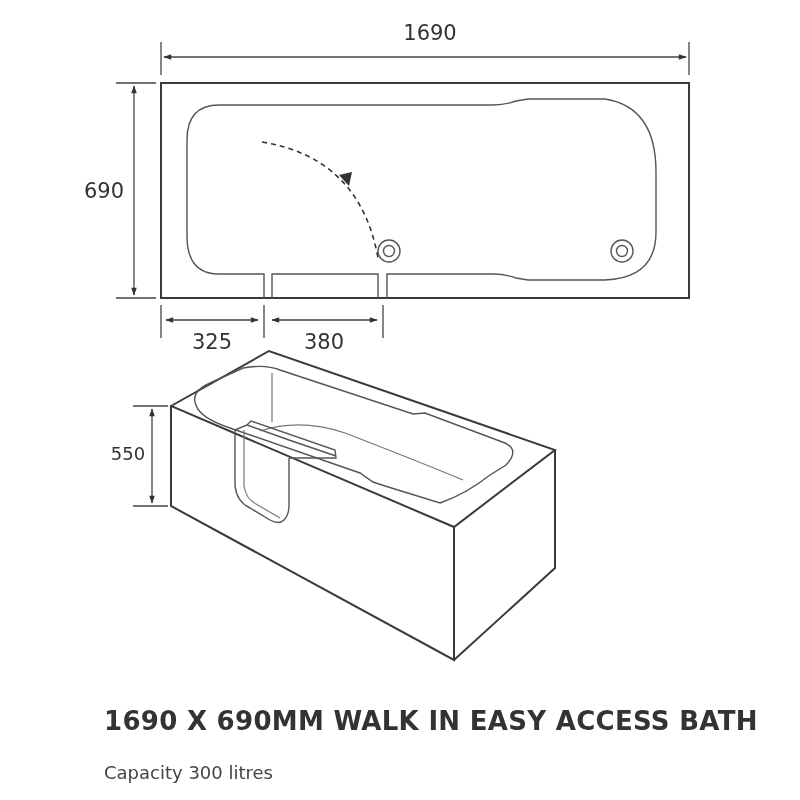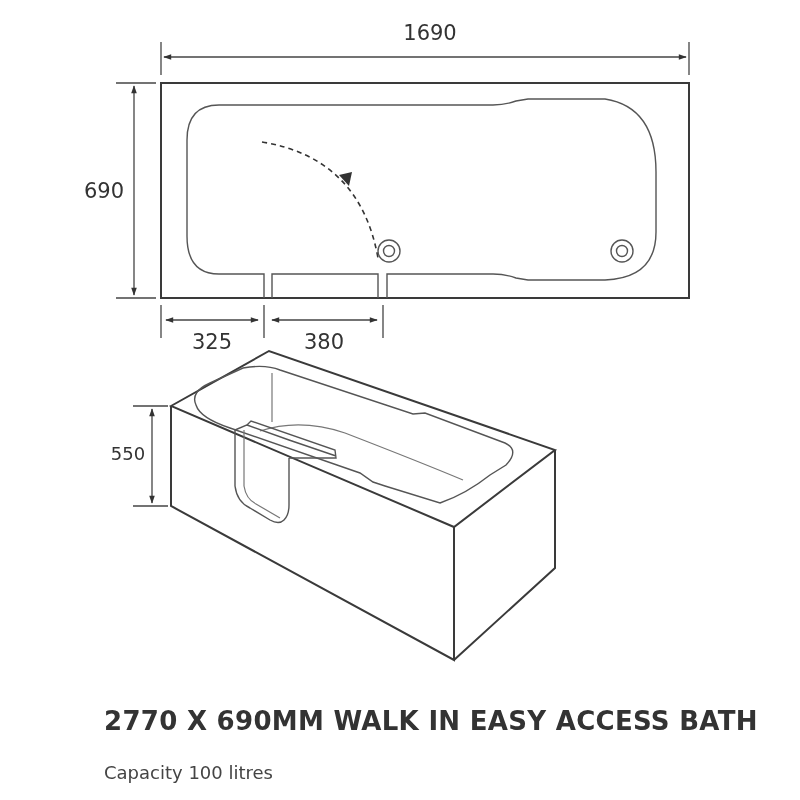--- a/index.html
+++ b/index.html
@@ -98,14 +98,14 @@
 
     <path class="faint" d="M260,431 Q300,418 345,433 Q420,462 463,480"></path>
     <line class="faint" x1="272" y1="373" x2="272" y2="422"></line>
 
     <path class="thin" d="M235,430 L235,486 Q237,502 250,508 L270,520 Q279,525 284,520 Q289,515 289,505 L289,458"></path>
     <path class="faint" d="M244,430 L244,486 Q246,499 256,504 L280,518"></path>
     <path class="thin" d="M235,430 L247,425 L251,421 L335,450 L336,458 L289,458 M247,425 L289,440 L336,456"></path>
   </g>
 </svg>
 
-<div class="title">2770 X 690MM WALK IN EASY ACCESS BATH</div>
-<div class="subtitle">Capacity 100 litres</div>
+<div class="title">1690 X 690MM WALK IN EASY ACCESS BATH</div>
+<div class="subtitle">Capacity 300 litres</div>
 
 </body></html>

